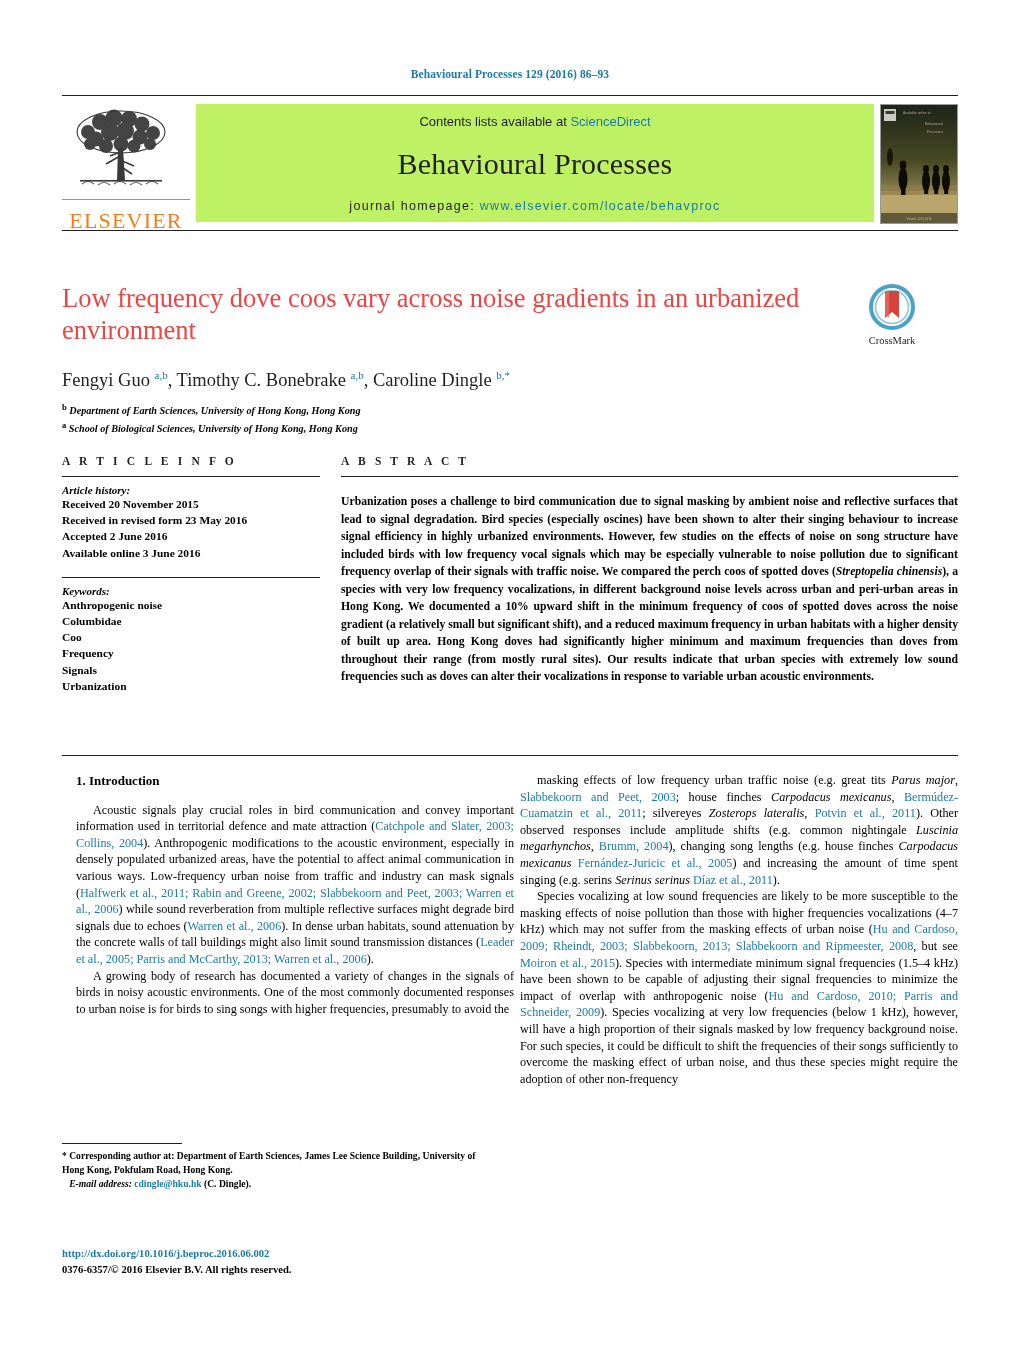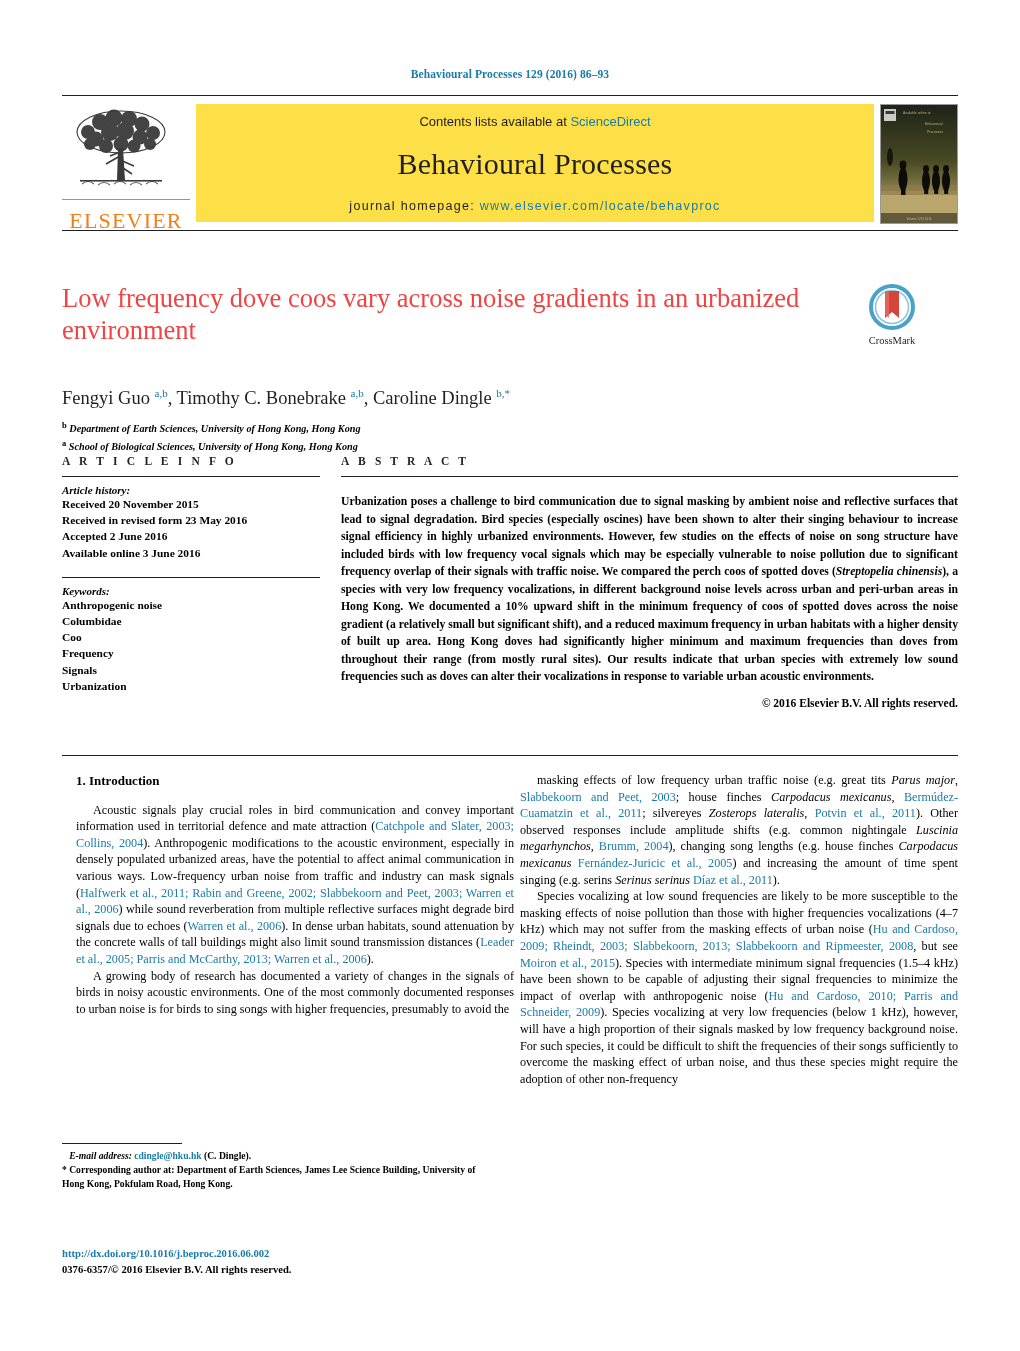--- a/index.html
+++ b/index.html
@@ -26,21 +26,21 @@
   .mast-row{display:flex;align-items:stretch;margin-top:8px;height:118px;}
   .elsevier-logo{width:128px;flex:0 0 128px;position:relative;}
   .tree-svg{display:block;margin-top:2px;}
   .elsevier-word{
     font-family:"Liberation Serif",serif;
     color:#f07f1a;font-size:22px;letter-spacing:1.2px;
     text-align:center;margin-top:1px;line-height:1;
     border-top:1.5px solid #f07f1a;padding-top:10px;
   }
   .mast-center{
-    flex:1 1 auto;background:#fde047;margin:0 6px 0 6px;
+    flex:1 1 auto;background:#bef264;margin:0 6px 0 6px;
     display:flex;flex-direction:column;align-items:center;justify-content:space-between;
     padding:10px 0 9px 0;
   }
   .contents-line{font-size:13px;color:#231f20;font-family:"Liberation Sans",sans-serif;}
   .contents-line .sd{color:#1a7ba8;}
   .journal-title{
     font-family:"Liberation Serif",serif;
     font-size:30px;color:#231f20;letter-spacing:.2px;
   }
   .homepage-line{
@@ -58,21 +58,21 @@
   
   .titleblock{position:absolute;top:282px;left:62px;width:896px;}
   .art-title{
     font-family:"Liberation Serif",serif;
     font-size:26.5px;line-height:1.22;font-weight:normal;
     color:#ef4444;width:790px;margin:0;
   }
   .crossmark{position:absolute;right:14px;top:2px;width:104px;text-align:center;}
   .cm-label{font-size:10.5px;color:#231f20;margin-top:1px;font-family:"Liberation Serif",serif;}
   .authors{
-    margin-top:40px;font-size:18.5px;color:#231f20;
+    margin-top:22px;font-size:18.5px;color:#231f20;
     font-family:"Liberation Serif",serif;
   }
   .authors sup{color:#1a7ba8;font-size:11px;}
   .affil{margin-top:10px;font-size:10.2px;font-style:italic;font-weight:bold;line-height:1.45;}
   .affil sup{font-style:normal;}
 
   
   .infoblock{position:absolute;top:455px;left:62px;width:258px;}
   .sechead{
     font-size:11.5px;font-weight:bold;letter-spacing:3.2px;
@@ -255,21 +255,20 @@
           <div>Signals</div>
           <div>Urbanization</div>
         </div>
     </div>
   </div>
 
   <div class="abstractblock">
     <div class="sechead">A B S T R A C T</div>
     <div class="thin-rule"></div>
     <div class="abs-text">Urbanization poses a challenge to bird communication due to signal masking by ambient noise and reflective surfaces that lead to signal degradation. Bird species (especially oscines) have been shown to alter their singing behaviour to increase signal efficiency in highly urbanized environments. However, few studies on the effects of noise on song structure have included birds with low frequency vocal signals which may be especially vulnerable to noise pollution due to significant frequency overlap of their signals with traffic noise. We compared the perch coos of spotted doves (<i>Streptopelia chinensis</i>), a species with very low frequency vocalizations, in different background noise levels across urban and peri-urban areas in Hong Kong. We documented a 10% upward shift in the minimum frequency of coos of spotted doves across the noise gradient (a relatively small but significant shift), and a reduced maximum frequency in urban habitats with a higher density of built up area. Hong Kong doves had significantly higher minimum and maximum frequencies than doves from throughout their range (from mostly rural sites). Our results indicate that urban species with extremely low sound frequencies such as doves can alter their vocalizations in response to variable urban acoustic environments.</div>
-    <div class="copyright">© 2016 Elsevier B.V. All rights reserved.</div>
   </div>
 
   <div class="rule-abs"></div>
 
   <div class="col col-left">
     <h2 class="bodyhead">1.  Introduction</h2>
     <div>
         <p>Acoustic signals play crucial roles in bird communication and convey important information used in territorial defence and mate attraction (<span class="cite">Catchpole and Slater, 2003; Collins, 2004</span>). Anthropogenic modifications to the acoustic environment, especially in densely populated urbanized areas, have the potential to affect animal communication in various ways. Low-frequency urban noise from traffic and industry can mask signals (<span class="cite">Halfwerk et al., 2011; Rabin and Greene, 2002; Slabbekoorn and Peet, 2003; Warren et al., 2006</span>) while sound reverberation from multiple reflective surfaces might degrade bird signals due to echoes (<span class="cite">Warren et al., 2006</span>). In dense urban habitats, sound attenuation by the concrete walls of tall buildings might also limit sound transmission distances (<span class="cite">Leader et al., 2005; Parris and McCarthy, 2013; Warren et al., 2006</span>).</p>
         <p>A growing body of research has documented a variety of changes in the signals of birds in noisy acoustic environments. One of the most commonly documented responses to urban noise is for birds to sing songs with higher frequencies, presumably to avoid the</p>
       </div>
@@ -277,26 +276,26 @@
 
   <div class="col col-right">
     <div>
         <p>masking effects of low frequency urban traffic noise (e.g. great tits <i>Parus major</i>, <span class="cite">Slabbekoorn and Peet, 2003</span>; house finches <i>Carpodacus mexicanus</i>, <span class="cite">Bermúdez-Cuamatzin et al., 2011</span>; silvereyes <i>Zosterops lateralis</i>, <span class="cite">Potvin et al., 2011</span>). Other observed responses include amplitude shifts (e.g. common nightingale <i>Luscinia megarhynchos</i>, <span class="cite">Brumm, 2004</span>), changing song lengths (e.g. house finches <i>Carpodacus mexicanus</i> <span class="cite">Fernández-Juricic et al., 2005</span>) and increasing the amount of time spent singing (e.g. serins <i>Serinus serinus</i> <span class="cite">Díaz et al., 2011</span>).</p>
         <p>Species vocalizing at low sound frequencies are likely to be more susceptible to the masking effects of noise pollution than those with higher frequencies vocalizations (4–7 kHz) which may not suffer from the masking effects of urban noise (<span class="cite">Hu and Cardoso, 2009; Rheindt, 2003; Slabbekoorn, 2013; Slabbekoorn and Ripmeester, 2008</span>, but see <span class="cite">Moiron et al., 2015</span>). Species with intermediate minimum signal frequencies (1.5–4 kHz) have been shown to be capable of adjusting their signal frequencies to minimize the impact of overlap with anthropogenic noise (<span class="cite">Hu and Cardoso, 2010; Parris and Schneider, 2009</span>). Species vocalizing at very low frequencies (below 1 kHz), however, will have a high proportion of their signals masked by low frequency background noise. For such species, it could be difficult to shift the frequencies of their songs sufficiently to overcome the masking effect of urban noise, and thus these species might require the adoption of other non-frequency</p>
       </div>
   </div>
 
   <div class="footnote">
     <div class="fn-rule"></div>
+    <div>* Corresponding author at: Department of Earth Sciences, James Lee Science Building, University of Hong Kong, Pokfulam Road, Hong Kong.</div>
     <div>
       &nbsp;&nbsp;&nbsp;<span class="em">E-mail address:</span>
       <span class="cite">cdingle@hku.hk</span>
       <span>(C. Dingle).</span>
     </div>
-    <div>* Corresponding author at: Department of Earth Sciences, James Lee Science Building, University of Hong Kong, Pokfulam Road, Hong Kong.</div>
   </div>
 
   <div class="doi">
     <div class="lnk">http://dx.doi.org/10.1016/j.beproc.2016.06.002</div>
     <div>0376-6357/© 2016 Elsevier B.V. All rights reserved.</div>
   </div>
 
 </div>
 
 </body></html>

